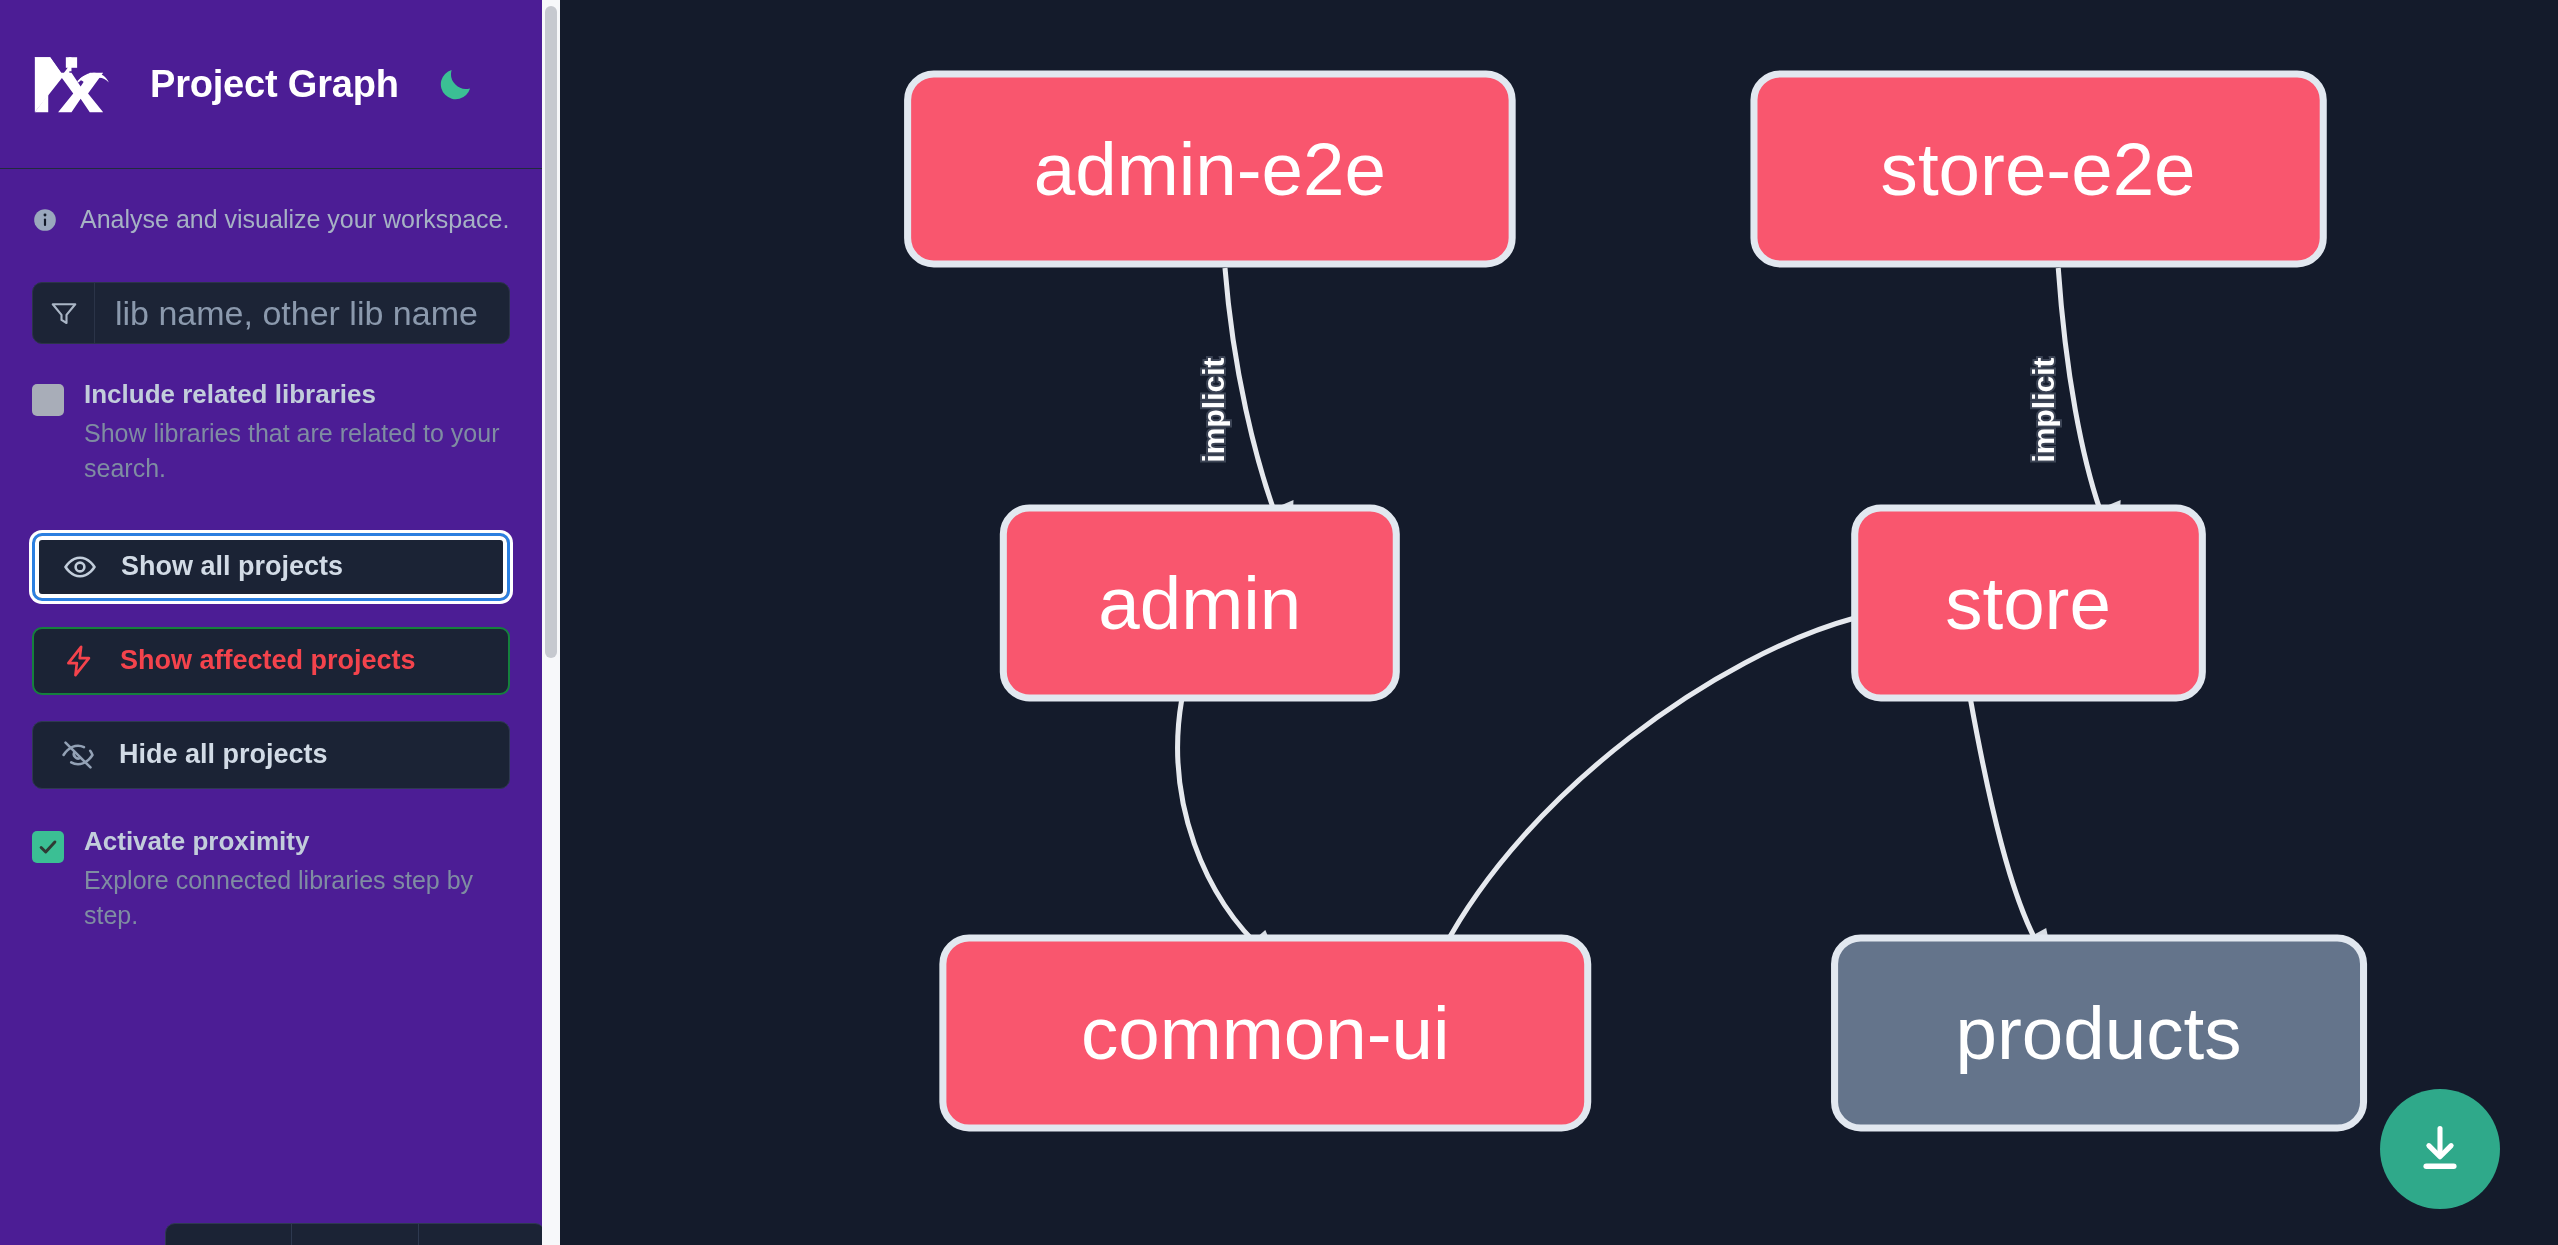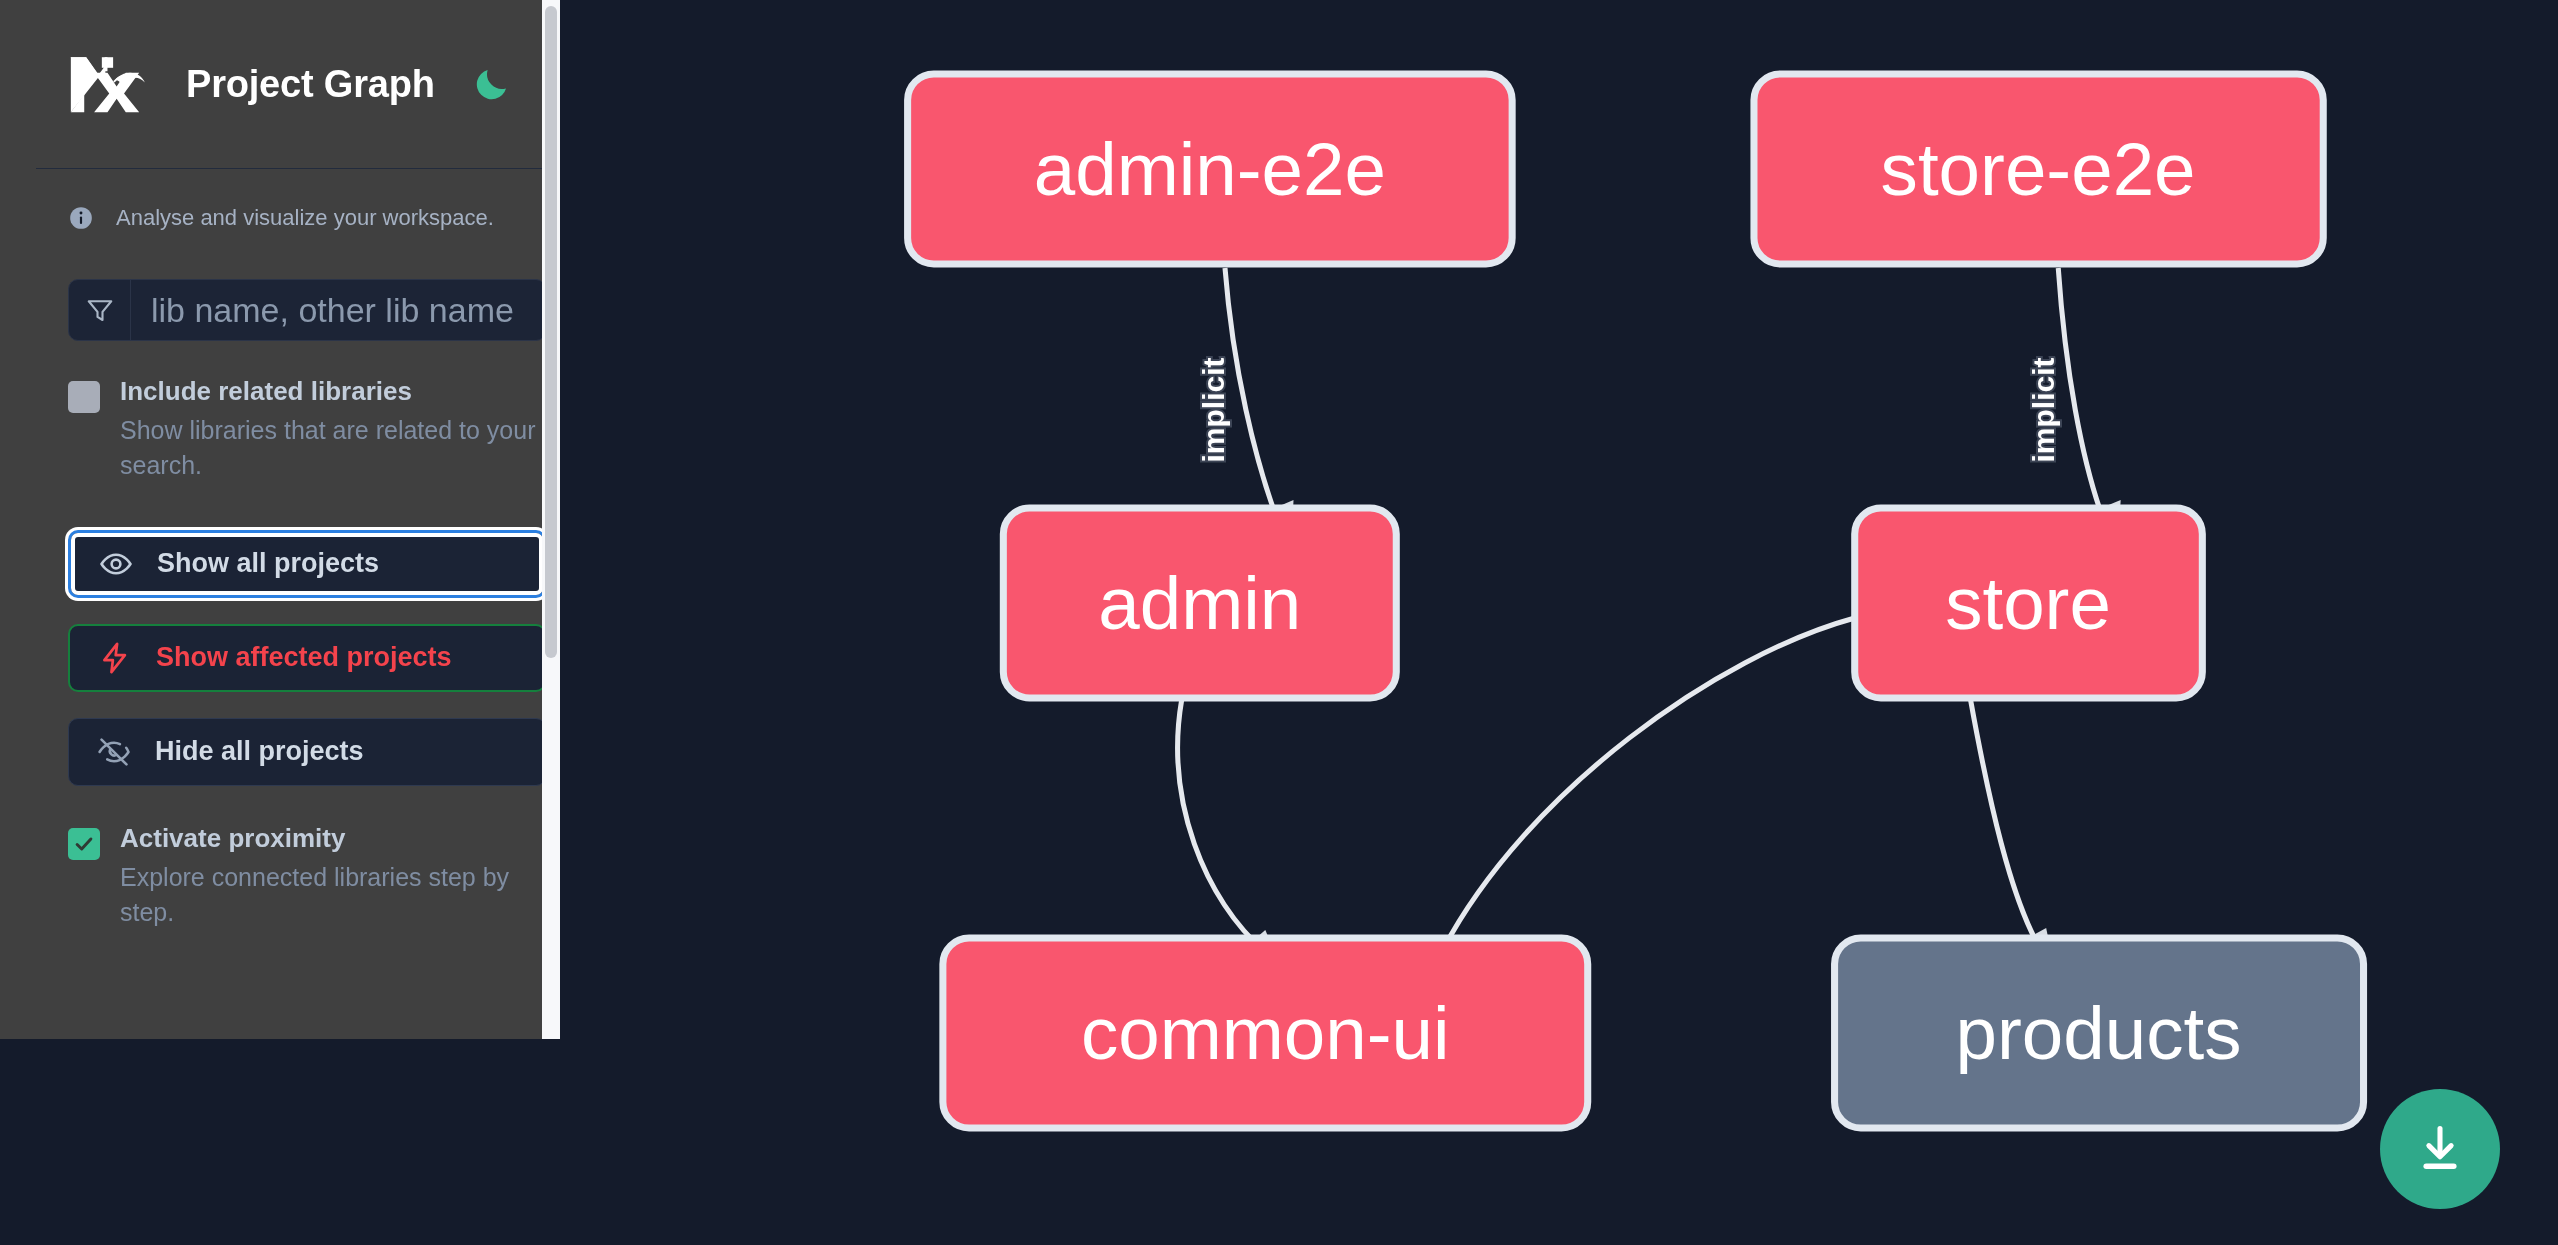--- a/index.html
+++ b/index.html
@@ -8,25 +8,24 @@
     width: 2558px; height: 1245px;
     overflow: hidden;
     background: #141b2b;
     font-family: "Liberation Sans", sans-serif;
   }
   #app { position: relative; width: 2558px; height: 1245px; display: flex; }
 
   
   .sidebar {
     position: relative;
-    width: 560px; height: 1039px;
-    background: #404040;
+    width: 560px; height: 1245px;
+    background: #4c1d95;
     flex: 0 0 560px;
     overflow: hidden;
-    padding-left: 36px;
   }
   .sidebar-scroll-track {
     position: absolute; top: 0; right: 0;
     width: 18px; height: 1245px;
     background: #f7f8fa;
   }
   .sidebar-scroll-thumb {
     position: absolute; top: 6px; left: 3px;
     width: 12px; height: 652px;
     background: #c6c9cf;
@@ -58,21 +57,21 @@
   }
   .sb-divider { height: 1px; background: #222b3d; margin: 0; }
 
   
   .info-row {
     display: flex; align-items: center;
     padding: 36px 32px 0 32px;
     gap: 22px;
   }
   .info-icon { flex: 0 0 26px; width: 26px; height: 26px; }
-  .info-text { font-size: 22px; color: #a6b2c4; white-space: nowrap; }
+  .info-text { font-size: 25px; color: #a6b2c4; white-space: nowrap; }
 
   
   .search-wrap { padding: 48px 32px 0 32px; }
   .search-box {
     display: flex; align-items: center;
     height: 62px;
     background: #1c2436;
     border: 1px solid #2b real;
     border: 1px solid #2b3448;
     border-radius: 10px;

